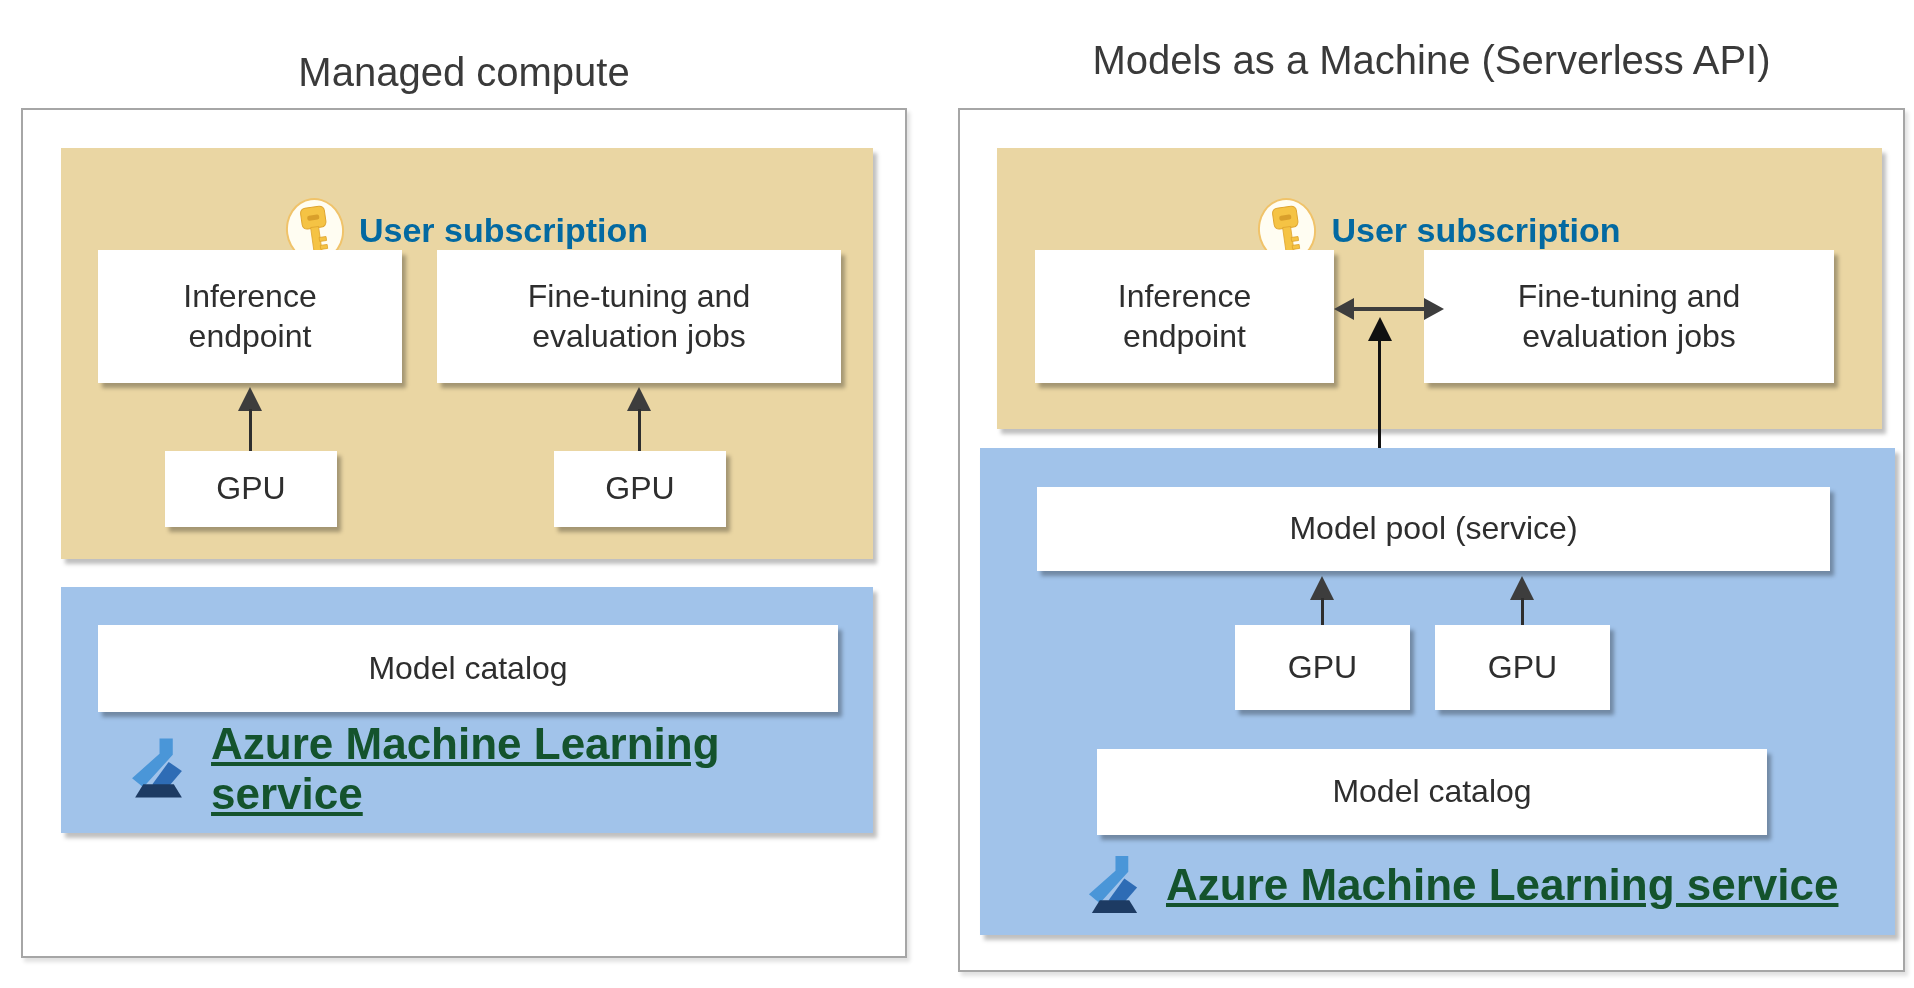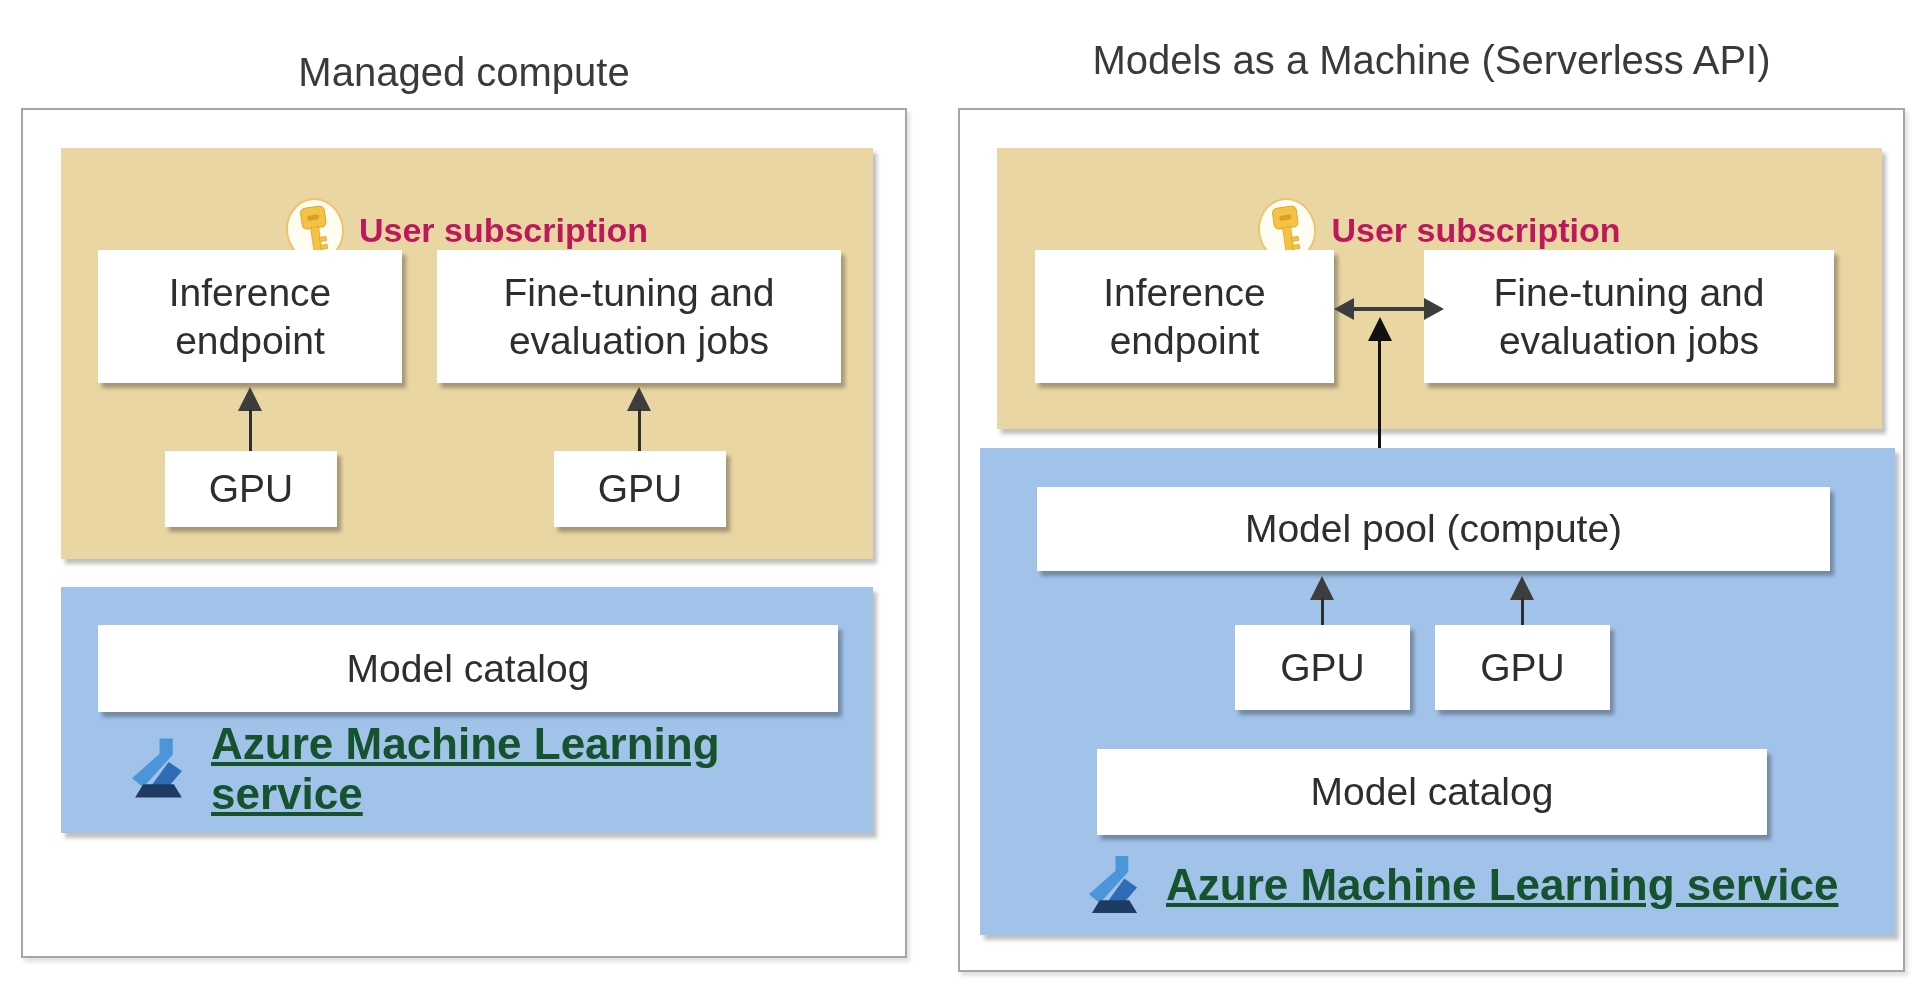--- a/index.html
+++ b/index.html
@@ -20,29 +20,29 @@
   .panel.left  .tan-box{left:38px;top:38px;width:812px;height:411px;}
   .panel.right .tan-box{left:37px;top:38px;width:885px;height:281px;}
 
   .blue-box{position:absolute;background:#a1c3ea;box-shadow:4px 5px 4px rgba(0,0,0,0.25);}
   .panel.left  .blue-box{left:38px;top:477px;width:812px;height:246px;}
   .panel.right .blue-box{left:20px;top:338px;width:915px;height:487px;}
 
   .sub-header{position:absolute;left:0;width:100%;top:50px;height:64px;
               display:flex;align-items:center;justify-content:center;gap:15px;}
   .panel.right .sub-header{top:50px;}
-  .sub-label{font-size:34px;font-weight:700;color:#be185d;}
+  .sub-label{font-size:34px;font-weight:700;color:#0369a1;}
 
   .key-ellipse{width:58px;height:64px;background:#fffdf2;border:2px solid #f0c36a;
                border-radius:50%;transform:rotate(-8deg);display:flex;align-items:center;
                justify-content:center;box-sizing:border-box;}
 
   .white-box{position:absolute;background:#ffffff;box-shadow:4px 5px 4px rgba(0,0,0,0.30);
              display:flex;align-items:center;justify-content:center;text-align:center;
-             font-size:39px;color:#2e2e2e;line-height:1.22;box-sizing:border-box;}
+             font-size:32px;color:#2e2e2e;line-height:1.22;box-sizing:border-box;}
 
   
   .panel.left .box-inference{left:75px;top:140px;width:304px;height:133px;padding:0 30px;}
   .panel.left .box-finetune{left:414px;top:140px;width:404px;height:133px;padding:0 20px;}
   .panel.left .box-gpu1{left:142px;top:341px;width:172px;height:76px;}
   .panel.left .box-gpu2{left:531px;top:341px;width:172px;height:76px;}
   .panel.left .box-catalog{left:75px;top:515px;width:740px;height:87px;}
 
   
   .panel.right .box-inference{left:75px;top:140px;width:299px;height:133px;padding:0 28px;}
@@ -154,21 +154,21 @@
 
     <div class="hline dbl-line"></div>
     <div class="ah-left dbl-left"></div>
     <div class="ah-right dbl-right"></div>
 
     <div class="ah-up vmain-head"></div>
     <div class="vline vmain-line"></div>
 
     <div class="blue-box"></div>
 
-    <div class="white-box box-modelpool">Model pool (compute)</div>
+    <div class="white-box box-modelpool">Model pool (service)</div>
 
     <div class="ah-up g1-head"></div>
     <div class="vline g1-line"></div>
     <div class="ah-up g2-head"></div>
     <div class="vline g2-line"></div>
 
     <div class="white-box box-gpu1">GPU</div>
     <div class="white-box box-gpu2">GPU</div>
 
     <div class="white-box box-catalog">Model catalog</div>

